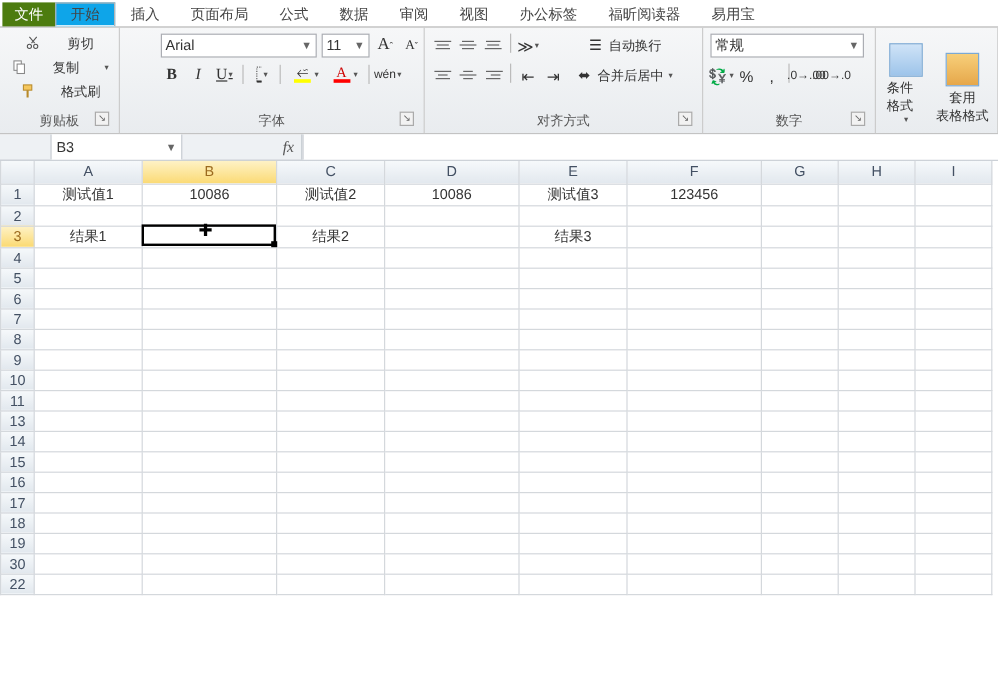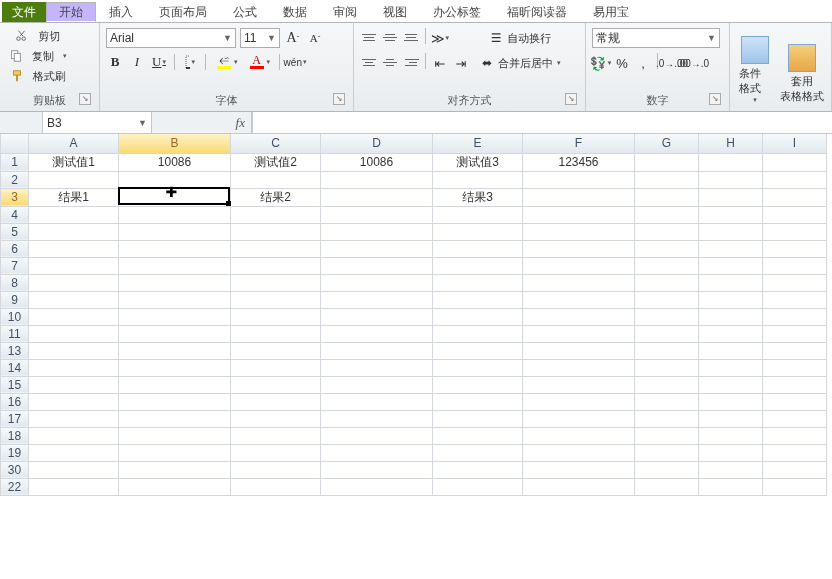--- a/index.html
+++ b/index.html
@@ -2,40 +2,40 @@
 <html><head>
 <meta charset="utf-8">
 <style>
 * { margin:0; padding:0; box-sizing:border-box; font-family:"Microsoft YaHei","SimSun",sans-serif; }
 body { background:#fff; width:832px; height:579px; overflow:hidden; font-size:12px; color:#333; }
 
 
 .tabs-row { height:22px; display:flex; align-items:flex-end; background:#fff; padding-left:2px; }
 .file-tab { background:#4d7c0f; color:#fff; padding:3px 10px; font-size:12px; height:20px; display:flex; align-items:center; }
 .tab { padding:3px 12px; font-size:12px; color:#444; cursor:default; border:1px solid transparent; height:20px; display:flex; align-items:center; }
-.tab.active { background:#c4b5fd; border:1px solid #b5b5b5; border-bottom-color:#fff; }
+.tab.active { background:#0ea5e9; border:1px solid #b5b5b5; border-bottom-color:#fff; }
 
 
 .ribbon { height:90px; background:linear-gradient(#f6f7f8,#e9ecef); border-top:1px solid #b5b5b5; border-bottom:1px solid #b5b5b5; display:flex; }
 .group { border-right:1px solid #ccc; padding:3px 6px 0; display:flex; flex-direction:column; position:relative; }
 .group-body { flex:1; display:flex; align-items:flex-start; }
 .group-label { text-align:center; font-size:11px; color:#555; padding:2px 0 3px; position:relative; }
 .group-label .launcher { position:absolute; right:2px; top:2px; width:12px; height:12px; border:1px solid #aaa; font-size:8px; line-height:10px; color:#666; background:#f2f2f2; text-align:center; }
 
 .btn { display:flex; align-items:center; justify-content:center; padding:1px 3px; margin:1px 0; cursor:default; }
 
 .clip-col1 { display:flex; flex-direction:column; align-items:center; margin-right:6px; }
 .paste-icon { width:32px; height:34px; background:linear-gradient(#f5d16b,#e6b84a); border:1px solid #c59a2b; border-radius:2px; position:relative; }
 .paste-icon::after { content:""; position:absolute; top:4px; left:5px; width:20px; height:24px; background:#fff; border:1px solid #8faad2;}
 .clip-col2 { display:flex; flex-direction:column; }
-.clip-row { display:flex; align-items:center; font-size:11px; color:#333; padding:1px 2px; gap:8px; }
+.clip-row { display:flex; align-items:center; font-size:11px; color:#333; padding:1px 2px; gap:20px; }
 .small-ico { width:16px; height:16px; display:inline-flex; align-items:center; justify-content:center; font-size:12px; }
 .scissors svg, .brush svg, .pages svg { width:14px; height:14px; }
 
-.font-main { display:flex; flex-direction:column; gap:4px; padding-top:2px; }
+.font-main { display:flex; flex-direction:column; gap:4px; padding-top:2px;margin-left:28px; }
 .font-row { display:flex; align-items:center; gap:4px; }
 .combo { border:1px solid #abadb3; background:#fff; height:20px; display:flex; align-items:center; padding:0 3px; font-size:12px; }
 .combo .dd { margin-left:auto; font-size:9px; color:#666; padding-left:4px; }
 .font-name { width:130px; }
 .font-size { width:40px; }
 .aicon { width:18px; height:18px; display:inline-flex; align-items:center; justify-content:center; font-size:13px; }
 .row2 .aicon { border:1px solid transparent; }
 .boldB { font-weight:bold; font-family:"Times New Roman",serif; }
 .italI { font-style:italic; font-family:"Times New Roman",serif; }
 .undU  { text-decoration:underline; font-family:"Times New Roman",serif; }

